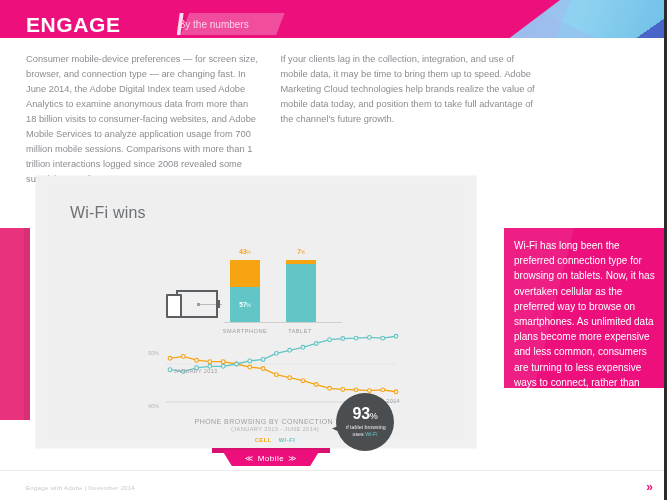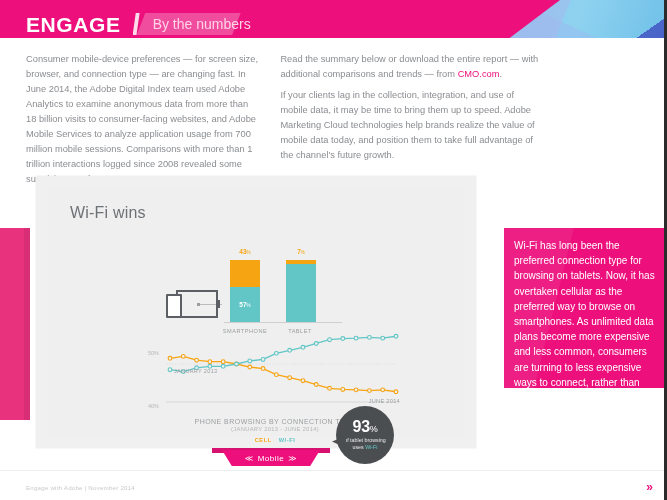--- a/index.html
+++ b/index.html
@@ -25,38 +25,38 @@
   .hdr-art:after{
     content:""; position:absolute; left:6px; top:-6px; width:90px; height:50px;
     background:rgba(170,180,235,.45);
     transform:skewX(-22deg);
   }
   .hdr-pink {
     position:absolute; left:0; top:0; height:38px; width:560px;
     background:#ec0f7c;
     clip-path: polygon(0 0, 100% 0, 91% 100%, 0 100%);
   }
-  .hdr-inner { position:absolute; left:0; top:0; height:48px; display:flex; align-items:center; }
+  .hdr-inner { position:absolute; left:0; top:0; height:48px; display:flex; align-items:center;gap:44px; }
   .brand {
     color:#ffffff; font-size:21px; font-weight:bold; letter-spacing:.6px;
     margin-left:26px; line-height:1;
   }
   .tagwrap { margin-left:14px; position:relative; height:22px; display:flex; align-items:center; }
   .tag-slab {
     position:absolute; left:0; top:0; height:22px; width:106px;
     background:rgba(255,255,255,.26);
     clip-path: polygon(10% 0, 100% 0, 92% 100%, 2% 100%);
   }
   .tag-slash {
     position:absolute; left:-2px; top:0; height:22px; width:7px;
     background:rgba(255,255,255,.85);
     clip-path: polygon(45% 0, 100% 0, 55% 100%, 0 100%);
   }
   .tag-text {
-    position:relative; z-index:2; color:#ffd3e6; font-size:14px; padding-left:18px;
+    position:relative; z-index:2; color:#ffd3e6; font-size:10px; 
     white-space:nowrap;
     text-align:center;
   }
 
   
   .intro { position:absolute; left:0; top:52px; width:560px; display:flex; gap:0; }
   .col { color:#8a8d91; font-size:9.3px; line-height:1.62; }
   .col-l { width:310px; padding-left:26px; padding-right:14px; }
   .col-r { width:330px; padding-left:8px; padding-right:18px; }
   .col p { margin-bottom:6px; }
@@ -127,21 +127,21 @@
   }
   .dev-conn {
     position:absolute; left:36px; top:17px; width:22px; height:1px; background:#b9bcbf;
   }
   .dev-nub {
     position:absolute; left:52px; top:13px; width:4px; height:8px; background:#5c6064;
   }
 
   
   .bubble {
-    position:absolute; left:288px; top:218px; width:58px; height:58px;
+    position:absolute; left:288px; top:205px; width:58px; height:58px;
     background:#4b4e51; border-radius:50%;
     display:flex; flex-direction:column; align-items:center; justify-content:center;
     z-index:6; color:#fff; text-align:center;
   }
   .bubble:before{
     content:""; position:absolute; left:-4px; top:30px; width:14px; height:12px;
     background:#4b4e51;
     clip-path: polygon(100% 0, 100% 100%, 0 45%);
   }
   .bub-big { font-size:16px; font-weight:bold; line-height:1; letter-spacing:-.3px; }
@@ -224,21 +224,20 @@
         <div class="tag-text">By the numbers</div>
       </div>
     </div>
   </div>
 
   <div class="intro">
     <div class="col col-l">
       <p>Consumer mobile-device preferences — for screen size, browser, and connection type — are changing fast. In June 2014, the Adobe Digital Index team used Adobe Analytics to examine anonymous data from more than 18 billion visits to consumer-facing websites, and Adobe Mobile Services to analyze application usage from 700 million mobile sessions. Comparisons with more than 1 trillion interactions logged since 2008 revealed some surprising trends.</p>
     </div>
     <div class="col col-r">
-      <p><span>Read the summary below or download the entire report — with additional comparisons and trends — from </span><a class="link" href="#">CMO.com</a><span>.</span></p>
       <p>If your clients lag in the collection, integration, and use of mobile data, it may be time to bring them up to speed. Adobe Marketing Cloud technologies help brands realize the value of mobile data today, and position them to take full advantage of the channel's future growth.</p>
     </div>
   </div>
 
   <div class="pink-bar-left"></div>
 
   <div class="card">
     <div class="card-inner">
       <div class="card-title">Wi-Fi wins</div>
 

